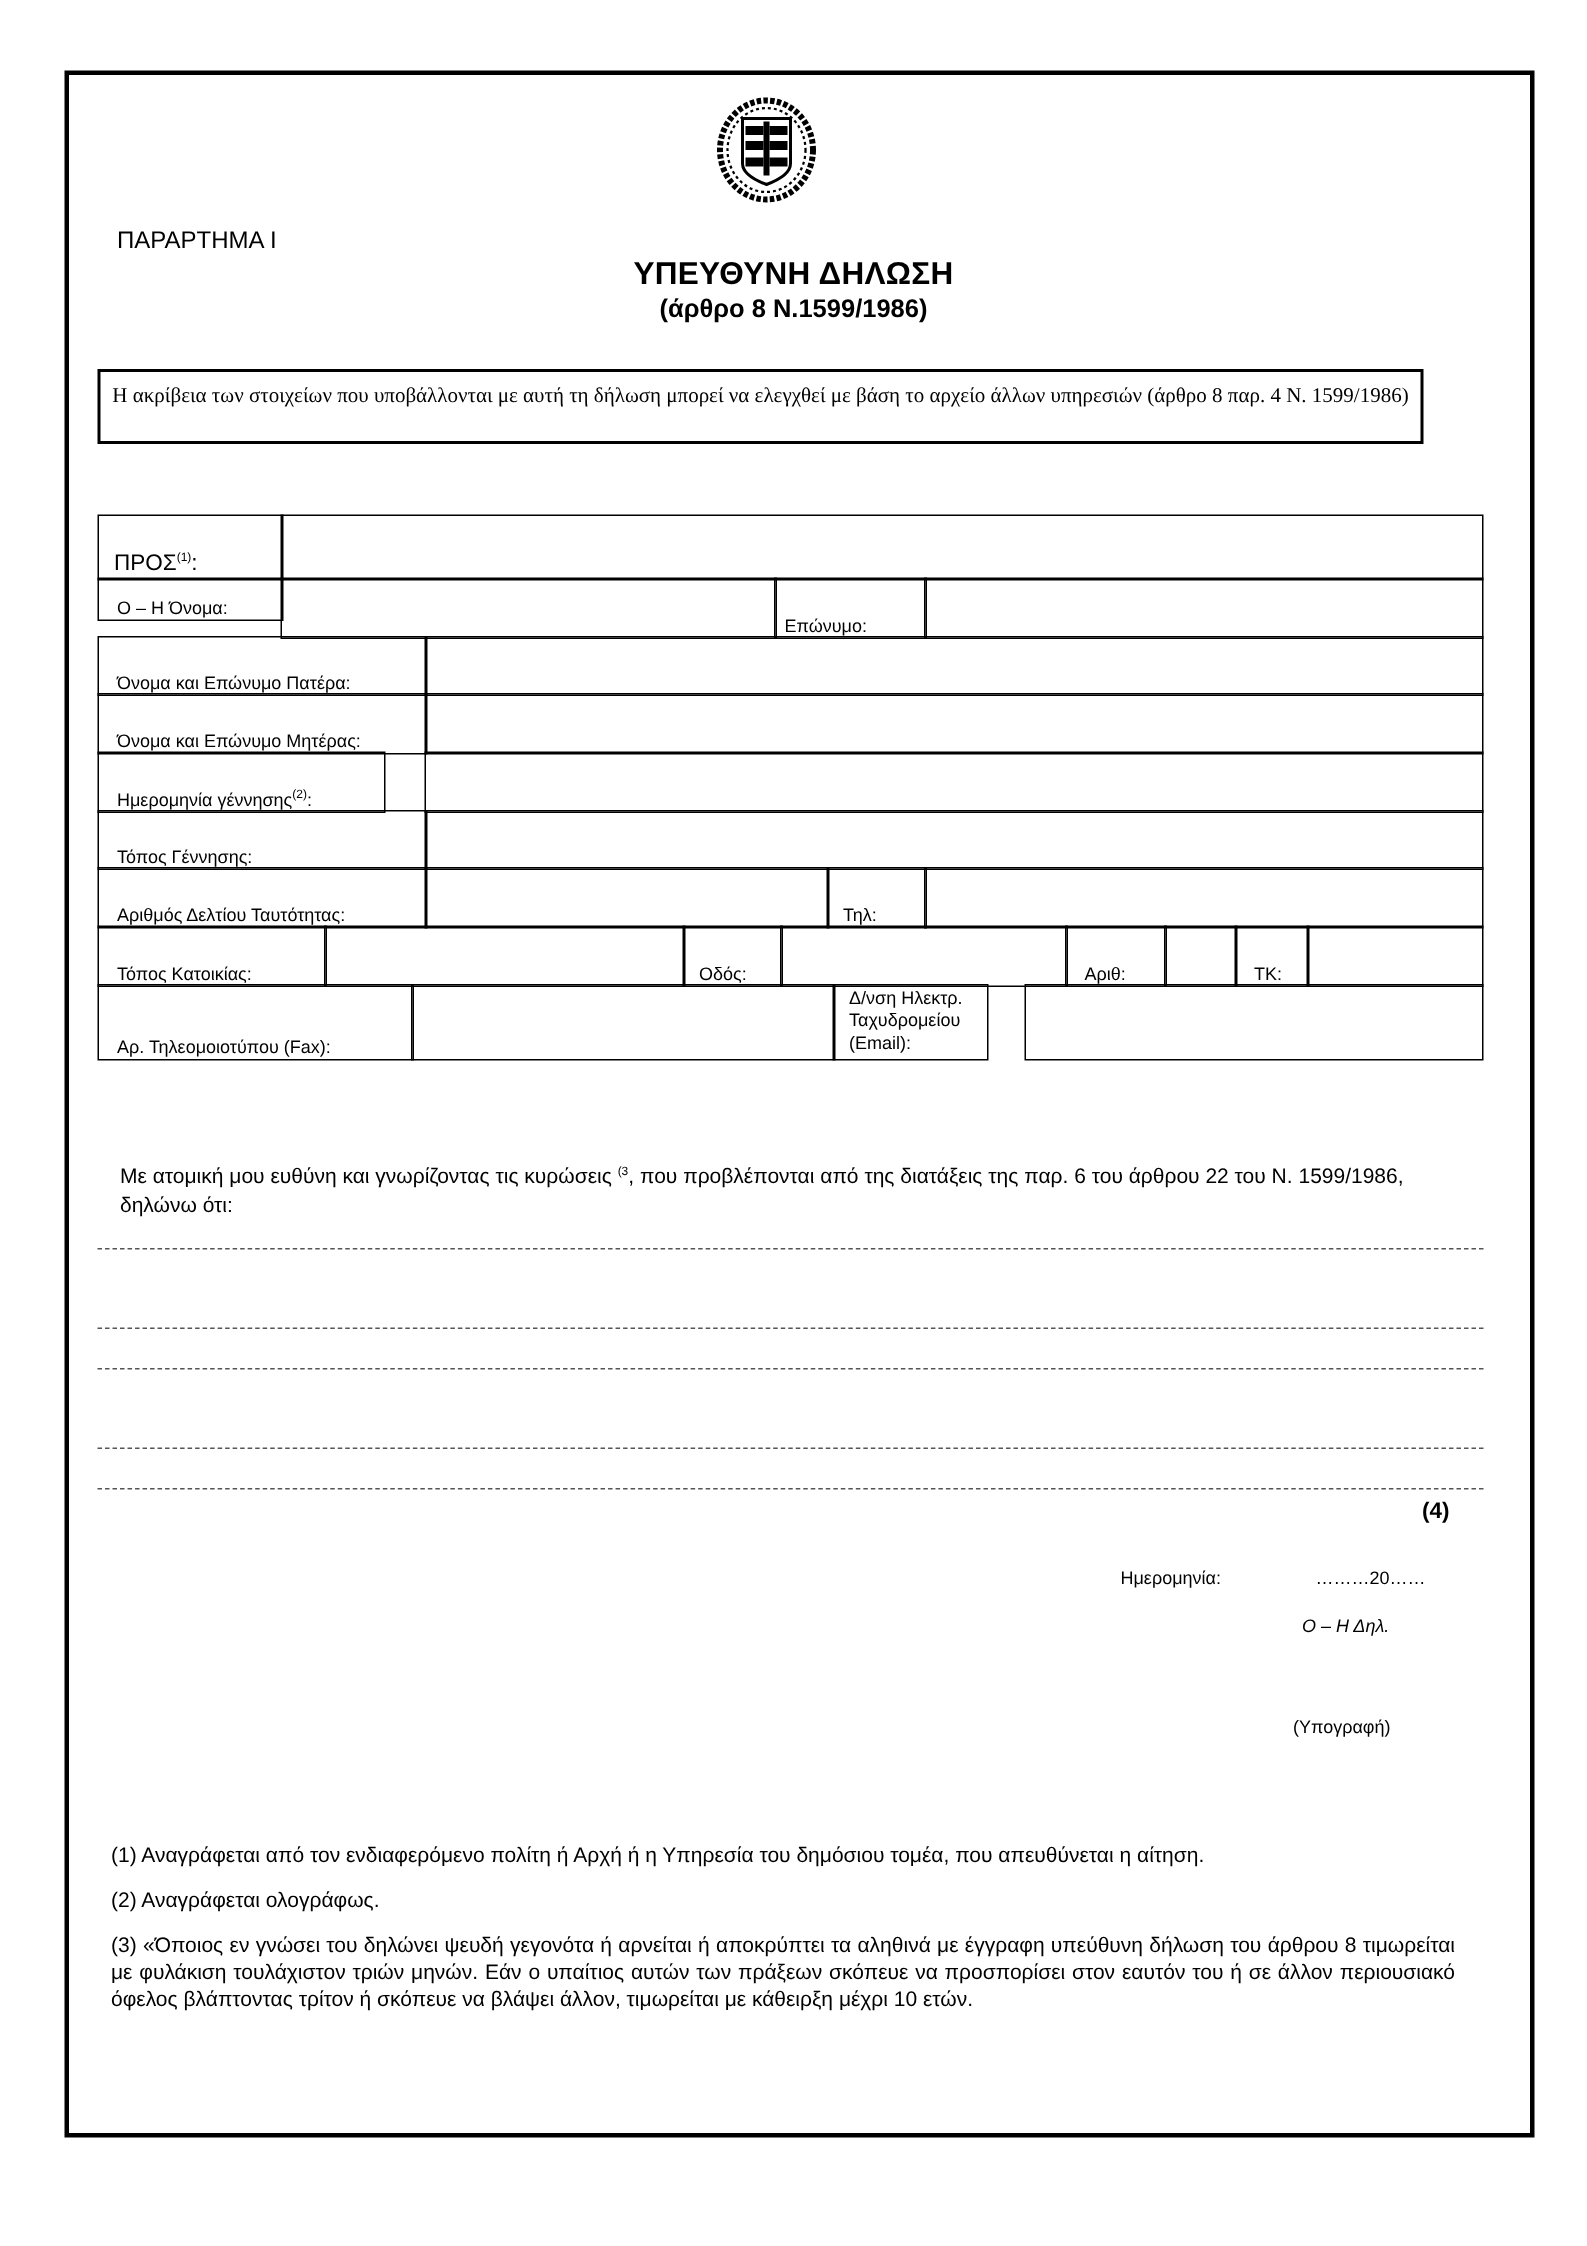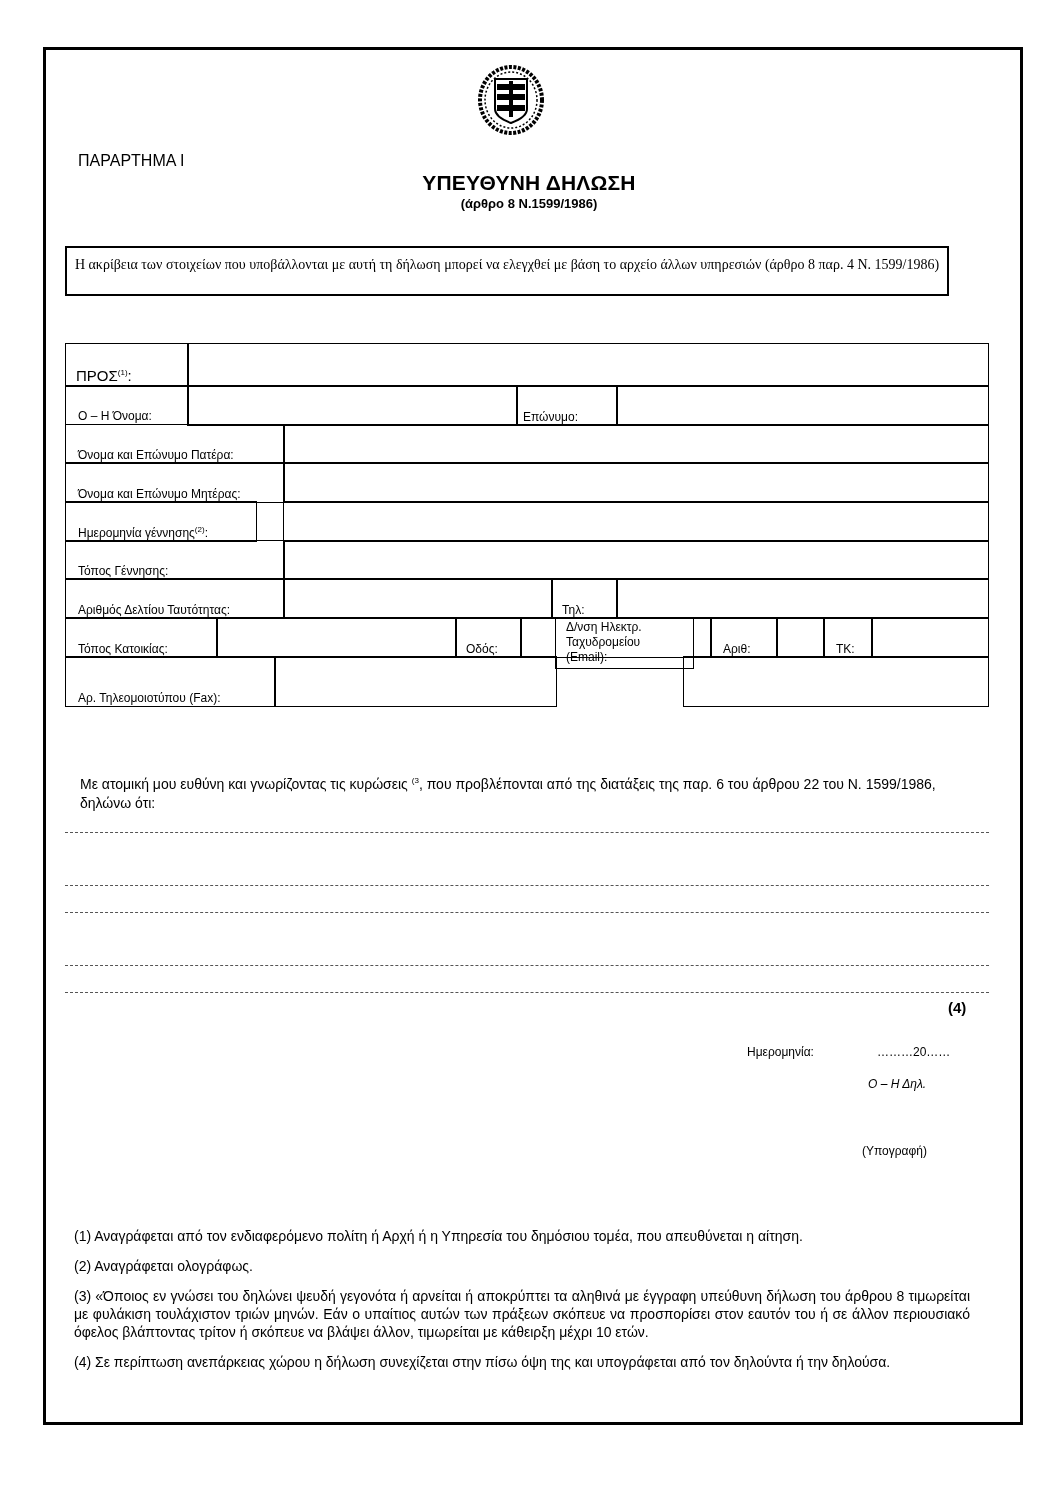--- a/index.html
+++ b/index.html
@@ -2,21 +2,21 @@
 <html><head>
 <meta charset="utf-8">
 <style>
   html, body { margin: 0; padding: 0; background: #ffffff; }
   body { width: 1058px; height: 1497px; position: relative; font-family: "Liberation Sans", sans-serif; color: #000; }
   .abs { position: absolute; }
   .frame { left: 43px; top: 47px; width: 974px; height: 1372px; border: 3px solid #000; box-sizing: content-box; }
   .emblem { left: 473px; top: 63px; width: 76px; height: 76px; }
   .annex { left: 78px; top: 152px; font-size: 16px; letter-spacing: 0; }
   .title { left: 0; width: 1058px; top: 171px; text-align: center; font-size: 21px; font-weight: bold; letter-spacing: 0.2px; }
-  .subtitle { left: 0; width: 1058px; top: 196px; text-align: center; font-size: 13px; font-weight: bold; }
+  .subtitle { left: 0; width: 1058px; top: 196px; text-align: center; font-size: 17px; font-weight: bold; }
   .notice { left: 65px; top: 246px; width: 880px; height: 38px; border: 2px solid #000; font-family: "Liberation Serif", serif; font-size: 14px; text-align: center; line-height: 17px; padding-top: 8px; box-sizing: content-box; }
   .cell { position: absolute; box-sizing: border-box; border: 1.5px solid #000; font-size: 12px; }
   .lbl { position: absolute; left: 12px; bottom: 1px; white-space: nowrap; }
   .cell.input { background: transparent; cursor: text; }
   .bigp { font-size: 15px; }
   sup { font-size: 8px; }
   .decl { left: 80px; top: 771px; width: 900px; font-size: 14px; line-height: 19px; }
   .dotline { left: 65px; width: 924px; height: 0; border-top: 1px dashed #555; }
   .note4 { left: 948px; top: 999px; font-size: 15px; font-weight: bold; }
   .date { left: 747px; top: 1045px; font-size: 12px; }
@@ -50,21 +50,21 @@
 
 <div class="abs notice">Η ακρίβεια των στοιχείων που υποβάλλονται με αυτή τη δήλωση μπορεί να ελεγχθεί με βάση το αρχείο άλλων υπηρεσιών (άρθρο 8 παρ. 4 Ν. 1599/1986)</div>
 
 <div>
 
   <div class="cell" style="left:65px;top:343px;width:124px;height:44px;">
     <span class="lbl bigp" style="left:10px;bottom:2px;text-align:right;"><span>ΠΡΟΣ</span><sup>(1)</sup><span>:</span></span>
   </div>
   <div class="cell input" style="left:187px;top:343px;width:802px;height:44px;"></div>
 
-  <div class="cell" style="left:65px;top:385px;width:124px;height:40px;">
+  <div class="cell" style="left:65px;top:385px;width:124px;height:29px;">
     <span class="lbl">Ο – Η Όνομα:</span>
   </div>
   <div class="cell input" style="left:187px;top:385px;width:331px;height:41px;"></div>
   <div class="cell" style="left:516px;top:385px;width:102px;height:41px;">
     <span class="lbl" style="left:6px;">Επώνυμο:</span>
   </div>
   <div class="cell input" style="left:616px;top:385px;width:373px;height:41px;"></div>
 
   <div class="cell" style="left:65px;top:424px;width:220px;height:40px;">
     <span class="lbl">Όνομα και Επώνυμο Πατέρα:</span>
@@ -109,21 +109,21 @@
   <div class="cell input" style="left:776px;top:617px;width:49px;height:41px;"></div>
   <div class="cell" style="left:823px;top:617px;width:50px;height:41px;">
     <span class="lbl">ΤΚ:</span>
   </div>
   <div class="cell input" style="left:871px;top:617px;width:118px;height:41px;"></div>
 
   <div class="cell" style="left:65px;top:656px;width:211px;height:51px;">
     <span class="lbl">Αρ. Τηλεομοιοτύπου (Fax):</span>
   </div>
   <div class="cell input" style="left:274px;top:656px;width:283px;height:51px;"></div>
-  <div class="cell" style="left:555px;top:618px;width:139px;height:51px;">
+  <div class="cell" style="left:555px;top:656px;width:104px;height:51px;">
     <div style="position:absolute;left:10px;top:1px;line-height:15px;">
       <div>Δ/νση Ηλεκτρ.</div>
       <div>Ταχυδρομείου</div>
       <div>(Email):</div>
     </div>
   </div>
   <div class="cell input" style="left:683px;top:656px;width:306px;height:51px;"></div>
 </div>
 
 <div class="abs decl"><span>Με ατομική μου ευθύνη και γνωρίζοντας τις κυρώσεις </span><sup>(3</sup><span>, που προβλέπονται από της διατάξεις της παρ. 6 του άρθρου 22 του Ν. 1599/1986, δηλώνω ότι:</span></div>
@@ -138,14 +138,13 @@
 
 <div class="abs date">Ημερομηνία:</div>
 <div class="abs dateval">………20……</div>
 <div class="abs decl-by">Ο – Η Δηλ.</div>
 <div class="abs sign">(Υπογραφή)</div>
 
 <div class="abs footnotes">
   <div>(1) Αναγράφεται από τον ενδιαφερόμενο πολίτη ή Αρχή ή η Υπηρεσία του δημόσιου τομέα, που απευθύνεται η αίτηση.</div>
   <div>(2) Αναγράφεται ολογράφως.</div>
   <div>(3) «Όποιος εν γνώσει του δηλώνει ψευδή γεγονότα ή αρνείται ή αποκρύπτει τα αληθινά με έγγραφη υπεύθυνη δήλωση του άρθρου 8 τιμωρείται με φυλάκιση τουλάχιστον τριών μηνών. Εάν ο υπαίτιος αυτών των πράξεων σκόπευε να προσπορίσει στον εαυτόν του ή σε άλλον περιουσιακό όφελος βλάπτοντας τρίτον ή σκόπευε να βλάψει άλλον, τιμωρείται με κάθειρξη μέχρι 10 ετών.</div>
-  <div>(4) Σε περίπτωση ανεπάρκειας χώρου η δήλωση συνεχίζεται στην πίσω όψη της και υπογράφεται από τον δηλούντα ή την δηλούσα.</div>
 </div>
 
 </body></html>

